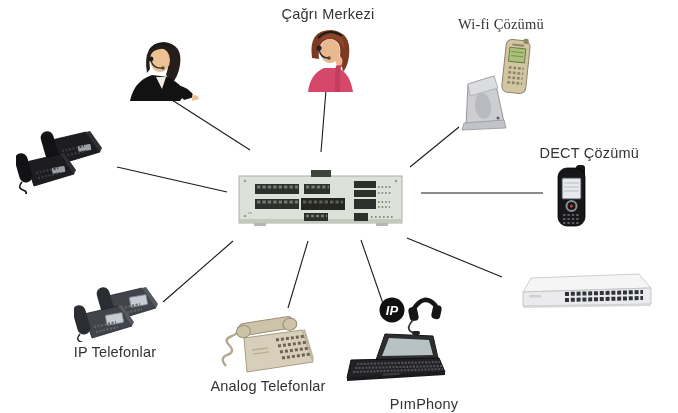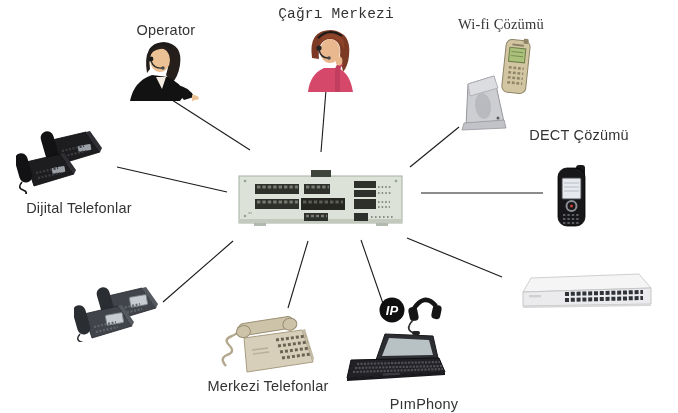--- a/index.html
+++ b/index.html
@@ -77,37 +77,36 @@
       <path d="M10 64 Q14 44 32 38 L48 40 Q60 46 66 56 L60 64 Z" fill="#121212"></path>
       <path d="M36 40 L42 52 L46 40 Z" fill="#f2ece2"></path>
       <path d="M56 48 Q70 50 74 60 L64 63 Q58 56 52 50 Z" fill="#121212"></path>
       <path d="M72 58 q7 0 7 4 l-7 2 Z" fill="#ecc194"></path>
       <path d="M30 13 Q40 2 52 11" stroke="#1a1a1a" stroke-width="2.2" fill="none"></path>
       <circle cx="31" cy="22" r="2.4" fill="#1a1a1a"></circle>
       <path d="M31 24 Q34 32 42 31" stroke="#2a2a2a" stroke-width="1.4" fill="none"></path>
       <circle cx="43" cy="31" r="1.7" fill="#4a4a4a"></circle>
     </svg>
   </div>
-  <div class="node-label" style="left:106px;top:22px;width:120px;">Operator</div>
 
   <div class="icon" style="left:302px;top:26px;">
     <svg width="58" height="66" viewBox="0 0 58 66">
       <path d="M10 32 Q6 4 29 4 Q50 6 47 30 Q46 40 41 46 L38 30 Q40 13 27 13 Q15 15 17 33 Z" fill="#7c3a24"></path>
       <ellipse cx="28" cy="25" rx="10" ry="12" fill="#eab88e"></ellipse>
       <path d="M17 19 Q19 7 30 8 Q44 9 42 23 Q36 11 28 12 Q20 13 17 19 Z" fill="#8d4429"></path>
       <path d="M6 66 Q8 48 22 42 L36 42 Q48 47 51 66 Z" fill="#d5486a"></path>
       <path d="M33 66 L33 46 Q33 40 37 36 L41 38 Q38 42 38 46 L38 66 Z" fill="#c23e5e"></path>
       <ellipse cx="37" cy="35" rx="3.4" ry="4.5" fill="#eab88e"></ellipse>
       <path d="M16 12 Q27 1 40 10" stroke="#1a1a1a" stroke-width="2" fill="none"></path>
       <circle cx="17" cy="22" r="2.6" fill="#232323"></circle>
       <path d="M17 24 Q19 32 26 32" stroke="#2a2a2a" stroke-width="1.4" fill="none"></path>
       <circle cx="27" cy="32" r="1.8" fill="#4a4a4a"></circle>
     </svg>
   </div>
-  <div class="node-label" style="left:276px;top:6px;width:120px;font-family:Liberation Mono, monospace;">Çağrı Merkezi</div>
+  <div class="node-label" style="left:268px;top:6px;width:120px;">Çağrı Merkezi</div>
 
   <div class="icon" style="left:460px;top:38px;">
     <svg width="76" height="96" viewBox="0 0 76 96">
 
       <g transform="rotate(6 56 28)">
         <rect x="44" y="2" width="24" height="53" rx="6" fill="#d2c6a2" stroke="#8e8468" stroke-width="1"></rect>
         <rect x="61" y="0" width="5" height="5" rx="1.5" fill="#8e8468"></rect>
         <rect x="50" y="6" width="12" height="2" rx="1" fill="#8e8468"></rect>
         <rect x="48" y="10" width="16" height="14" fill="#a9c178" stroke="#6d7d4a" stroke-width="1"></rect>
         <line x1="50" y1="14" x2="62" y2="14" stroke="#7c8c58" stroke-width="1"></line>
@@ -135,21 +134,21 @@
       <line x1="12" y1="18" x2="27" y2="18" stroke="#b8bdc4" stroke-width="1"></line>
       <line x1="12" y1="22" x2="27" y2="22" stroke="#b8bdc4" stroke-width="1"></line>
       <line x1="12" y1="26" x2="27" y2="26" stroke="#b8bdc4" stroke-width="1"></line>
       <circle cx="19.5" cy="41" r="5" fill="none" stroke="#8c8f94" stroke-width="2"></circle>
       <circle cx="19.5" cy="41" r="1.6" fill="#c04038"></circle>
       <line x1="11" y1="50" x2="28" y2="50" stroke="#5a5d62" stroke-width="2" stroke-dasharray="2.4,2"></line>
       <line x1="11" y1="54" x2="28" y2="54" stroke="#5a5d62" stroke-width="2" stroke-dasharray="2.4,2"></line>
       <line x1="11" y1="58" x2="28" y2="58" stroke="#5a5d62" stroke-width="2" stroke-dasharray="2.4,2"></line>
     </svg>
   </div>
-  <div class="node-label" style="left:519px;top:127px;width:120px;">DECT Çözümü</div>
+  <div class="node-label" style="left:519px;top:145px;width:120px;text-align:right;">DECT Çözümü</div>
 
   <div class="icon" style="left:16px;top:124px;">
     <svg width="96" height="70" viewBox="0 0 96 70">
       <g transform="translate(26,0)">
         <polygon points="10,16 44,8 58,28 18,40" fill="#1d1d20" stroke="#0a0a0c" stroke-width="0.8"></polygon>
         <polygon points="44,8 58,28 60,24 48,7" fill="#2e2e33"></polygon>
         <rect x="36" y="21" width="13" height="6" rx="1" fill="#9aa0a6" transform="rotate(-10 42 24)"></rect>
         <line x1="20" y1="27" x2="42" y2="22" stroke="#3c3c40" stroke-width="2.2" stroke-dasharray="2,1.6"></line>
         <line x1="22" y1="32" x2="44" y2="27" stroke="#3c3c40" stroke-width="2.2" stroke-dasharray="2,1.6"></line>
         <rect x="1" y="7" width="13" height="30" rx="6.5" fill="#121214" transform="rotate(-16 7 22)"></rect>
@@ -159,21 +158,20 @@
         <polygon points="10,16 44,8 58,28 18,40" fill="#1d1d20" stroke="#0a0a0c" stroke-width="0.8"></polygon>
         <polygon points="44,8 58,28 60,24 48,7" fill="#2e2e33"></polygon>
         <rect x="36" y="21" width="13" height="6" rx="1" fill="#9aa0a6" transform="rotate(-10 42 24)"></rect>
         <line x1="20" y1="27" x2="42" y2="22" stroke="#3c3c40" stroke-width="2.2" stroke-dasharray="2,1.6"></line>
         <line x1="22" y1="32" x2="44" y2="27" stroke="#3c3c40" stroke-width="2.2" stroke-dasharray="2,1.6"></line>
         <rect x="1" y="7" width="13" height="30" rx="6.5" fill="#121214" transform="rotate(-16 7 22)"></rect>
         <path d="M6 36 q-5 6 1 8 q6 2 1 6" stroke="#121214" stroke-width="1.6" fill="none"></path>
       </g>
     </svg>
   </div>
-  <div class="node-label" style="left:9px;top:200px;width:140px;">Dijital Telefonlar</div>
 
   <div class="icon" style="left:74px;top:280px;">
     <svg width="94" height="62" viewBox="0 0 94 62">
       <g transform="translate(24,0)">
         <polygon points="10,16 44,8 58,28 18,40" fill="#41454b" stroke="#23252a" stroke-width="0.8"></polygon>
         <polygon points="44,8 58,28 60,24 48,7" fill="#54585f"></polygon>
         <rect x="32" y="16" width="17" height="10" rx="1" fill="#c6ccd2" stroke="#7d838a" stroke-width="0.8" transform="rotate(-10 40 21)"></rect>
         <line x1="20" y1="29" x2="42" y2="24" stroke="#60646b" stroke-width="2.2" stroke-dasharray="2,1.6"></line>
         <line x1="22" y1="34" x2="44" y2="29" stroke="#60646b" stroke-width="2.2" stroke-dasharray="2,1.6"></line>
         <rect x="1" y="7" width="13" height="30" rx="6.5" fill="#2a2d31" transform="rotate(-16 7 22)"></rect>
@@ -182,40 +180,41 @@
         <polygon points="10,16 44,8 58,28 18,40" fill="#41454b" stroke="#23252a" stroke-width="0.8"></polygon>
         <polygon points="44,8 58,28 60,24 48,7" fill="#54585f"></polygon>
         <rect x="32" y="16" width="17" height="10" rx="1" fill="#c6ccd2" stroke="#7d838a" stroke-width="0.8" transform="rotate(-10 40 21)"></rect>
         <line x1="20" y1="29" x2="42" y2="24" stroke="#60646b" stroke-width="2.2" stroke-dasharray="2,1.6"></line>
         <line x1="22" y1="34" x2="44" y2="29" stroke="#60646b" stroke-width="2.2" stroke-dasharray="2,1.6"></line>
         <rect x="1" y="7" width="13" height="30" rx="6.5" fill="#2a2d31" transform="rotate(-16 7 22)"></rect>
         <path d="M6 36 q-5 6 1 8 q6 2 1 6" stroke="#2a2d31" stroke-width="1.6" fill="none"></path>
       </g>
     </svg>
   </div>
+  <div class="node-label" style="left:55px;top:344px;width:120px;">IP Telefonlar</div>
 
   <div class="icon" style="left:220px;top:310px;">
     <svg width="95" height="68" viewBox="0 0 95 68">
       <path d="M6 56 q-7 -8 1 -11 q9 -3 2 -10 q-6 -6 3 -9 q8 -3 6 -9" stroke="#b4a98f" stroke-width="2.4" fill="none"></path>
       <polygon points="24,28 82,20 93,52 27,62" fill="#d8cfba" stroke="#a89d83" stroke-width="1"></polygon>
       <polygon points="82,20 93,52 94,48 85,19" fill="#c4bba5"></polygon>
       <line x1="56" y1="30" x2="86" y2="26" stroke="#6b6354" stroke-width="3" stroke-dasharray="3,2"></line>
       <line x1="58" y1="36" x2="88" y2="32" stroke="#6b6354" stroke-width="3" stroke-dasharray="3,2"></line>
       <line x1="60" y1="42" x2="90" y2="38" stroke="#6b6354" stroke-width="3" stroke-dasharray="3,2"></line>
       <line x1="62" y1="48" x2="91" y2="44" stroke="#6b6354" stroke-width="3" stroke-dasharray="3,2"></line>
       <line x1="32" y1="40" x2="48" y2="38" stroke="#b8ae96" stroke-width="1.4"></line>
       <line x1="33" y1="44" x2="49" y2="42" stroke="#b8ae96" stroke-width="1.4"></line>
       <g transform="rotate(-9 46 17)">
         <rect x="18" y="10" width="56" height="12" rx="6" fill="#cdc3a9" stroke="#9a8f75" stroke-width="1"></rect>
         <ellipse cx="23" cy="18" rx="7" ry="6" fill="#cdc3a9" stroke="#9a8f75" stroke-width="1"></ellipse>
         <ellipse cx="70" cy="18" rx="7" ry="6" fill="#cdc3a9" stroke="#9a8f75" stroke-width="1"></ellipse>
       </g>
     </svg>
   </div>
-  <div class="node-label" style="left:198px;top:378px;width:140px;">Merkezi Telefonlar</div>
+  <div class="node-label" style="left:198px;top:378px;width:140px;">Analog Telefonlar</div>
 
   <div class="icon" style="left:343px;top:290px;">
     <svg width="112" height="94" viewBox="0 0 112 94">
 
       <circle cx="49" cy="20" r="12.5" fill="#101010"></circle>
       <text x="49" y="25" text-anchor="middle" font-size="13" font-style="italic" font-weight="bold" fill="#ffffff" font-family="Liberation Sans, sans-serif">IP</text>
 
       <path d="M70 20 Q81 2 93 16" stroke="#151515" stroke-width="4.5" fill="none"></path>
       <rect x="66" y="17" width="9" height="14" rx="4" fill="#151515" transform="rotate(-12 70 24)"></rect>
       <rect x="89" y="15" width="9" height="14" rx="4" fill="#151515" transform="rotate(12 93 22)"></rect>

